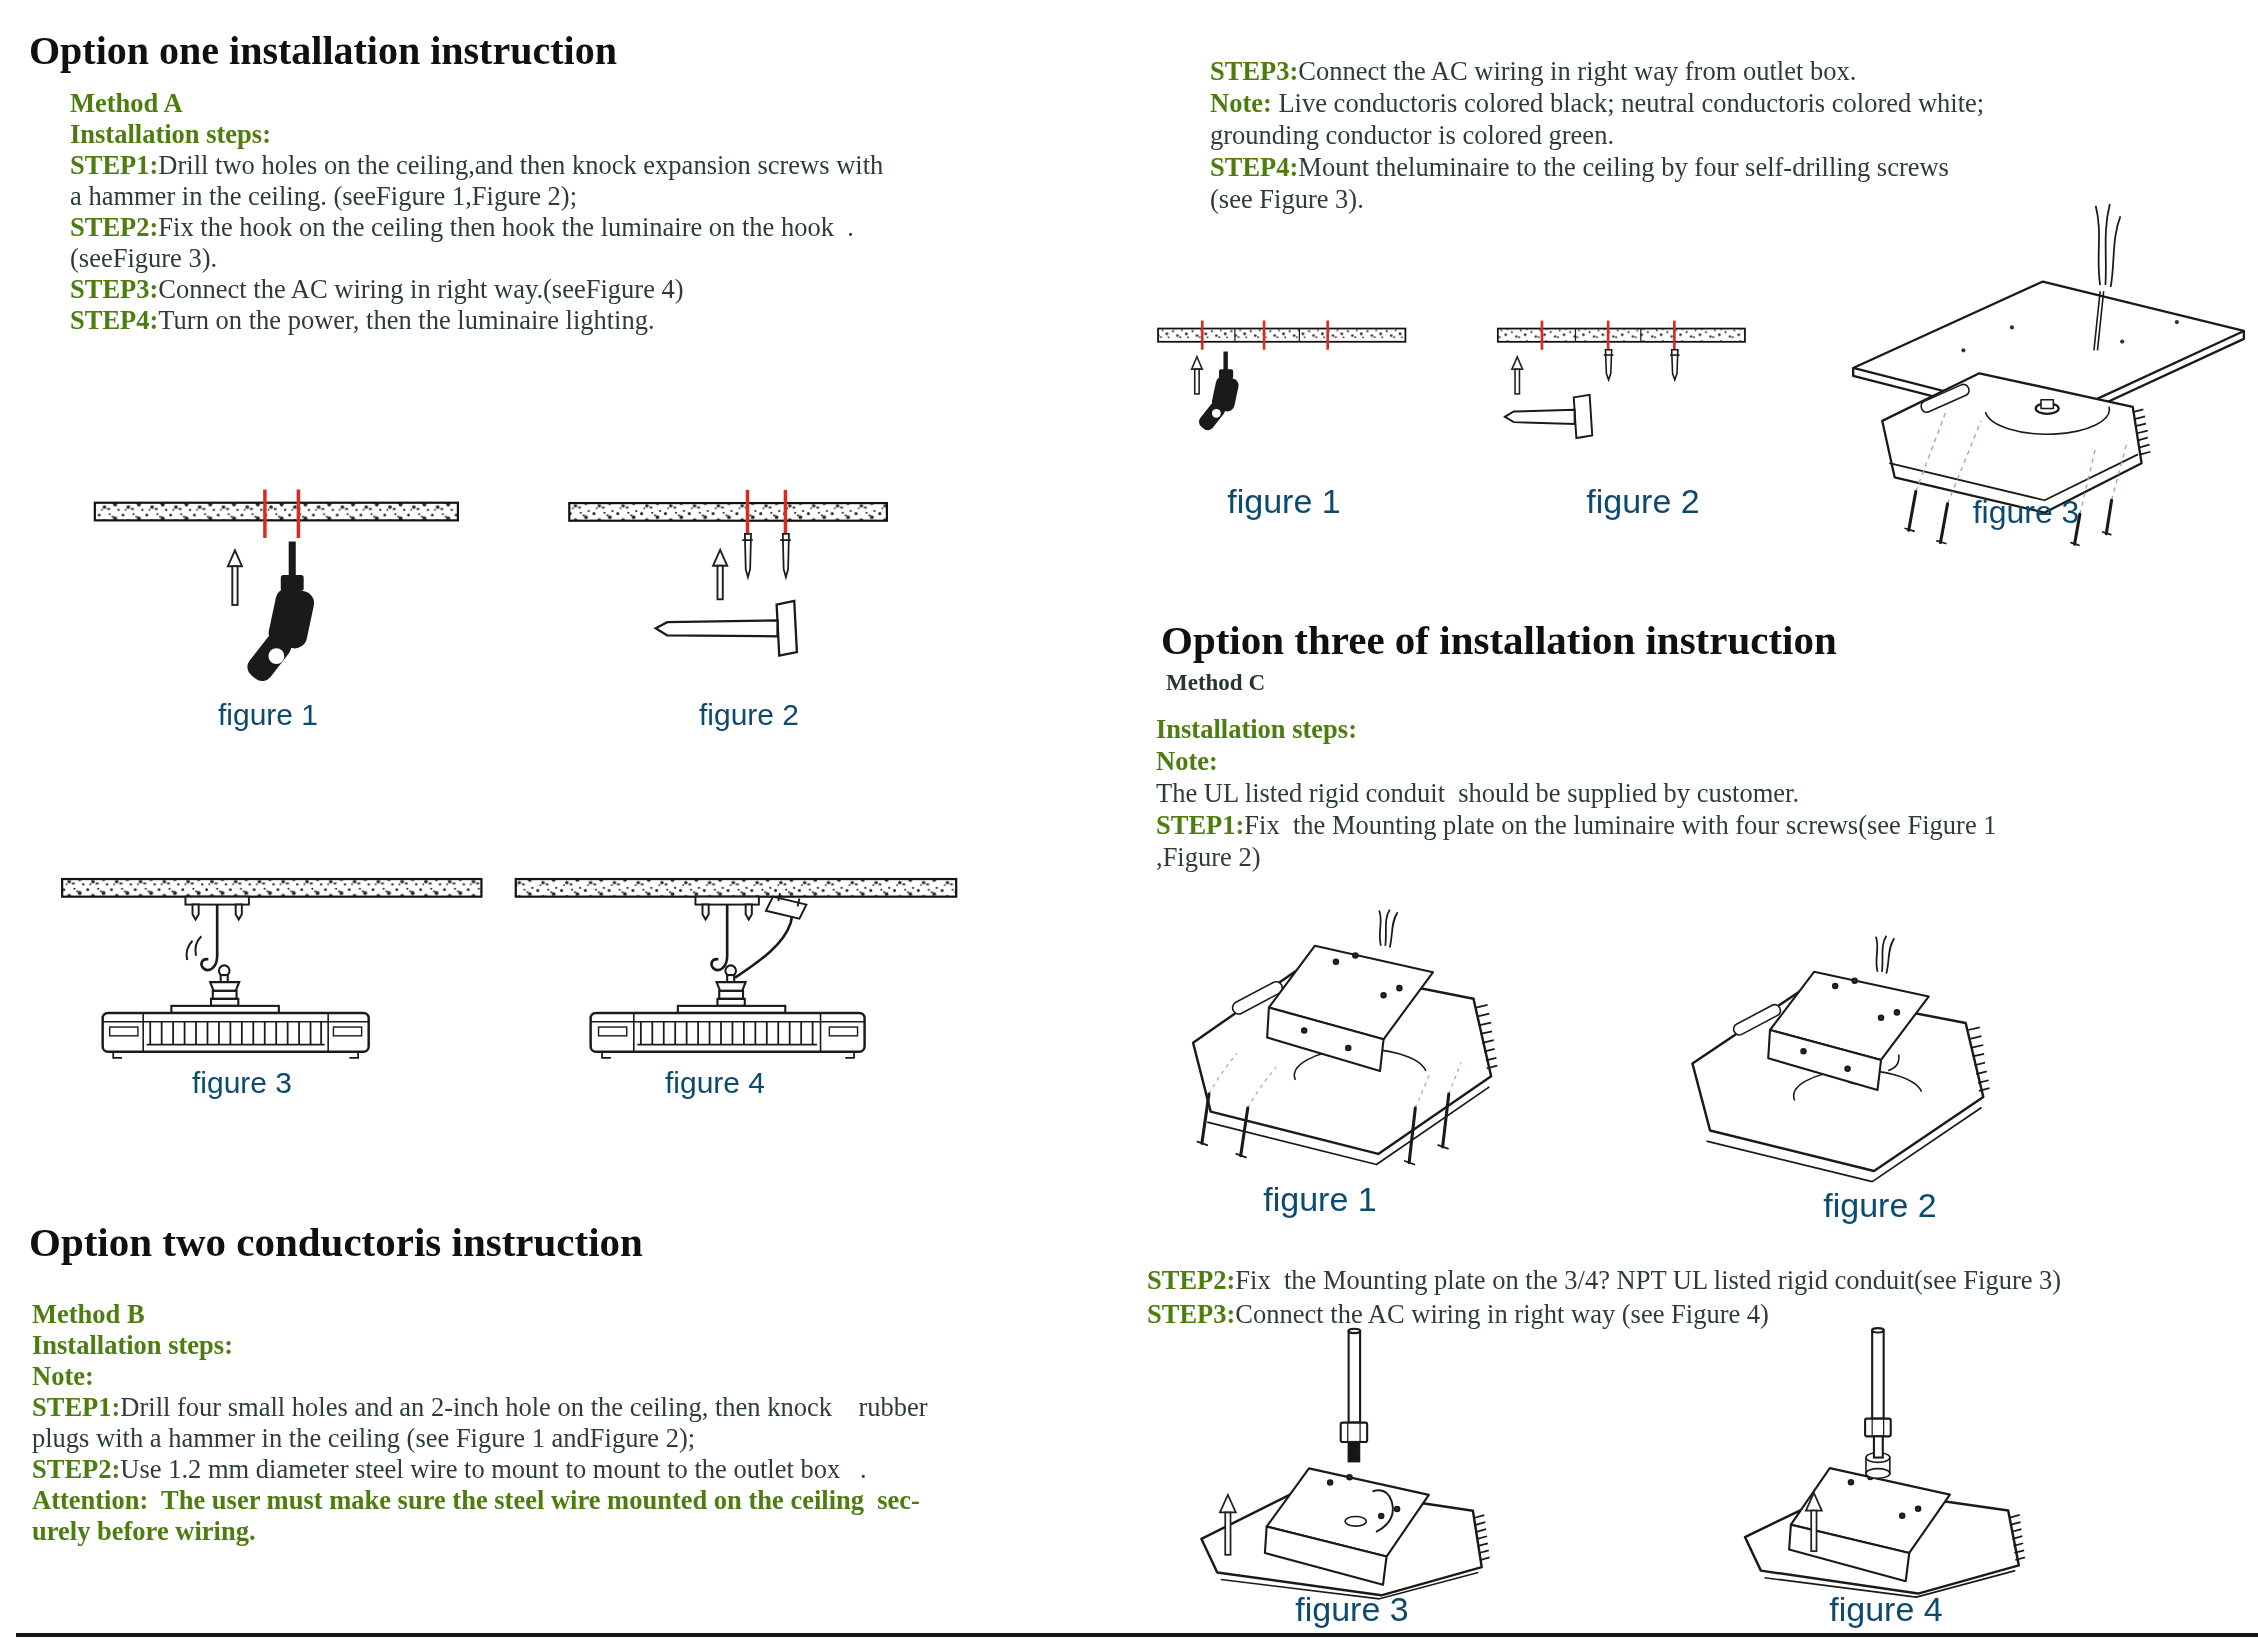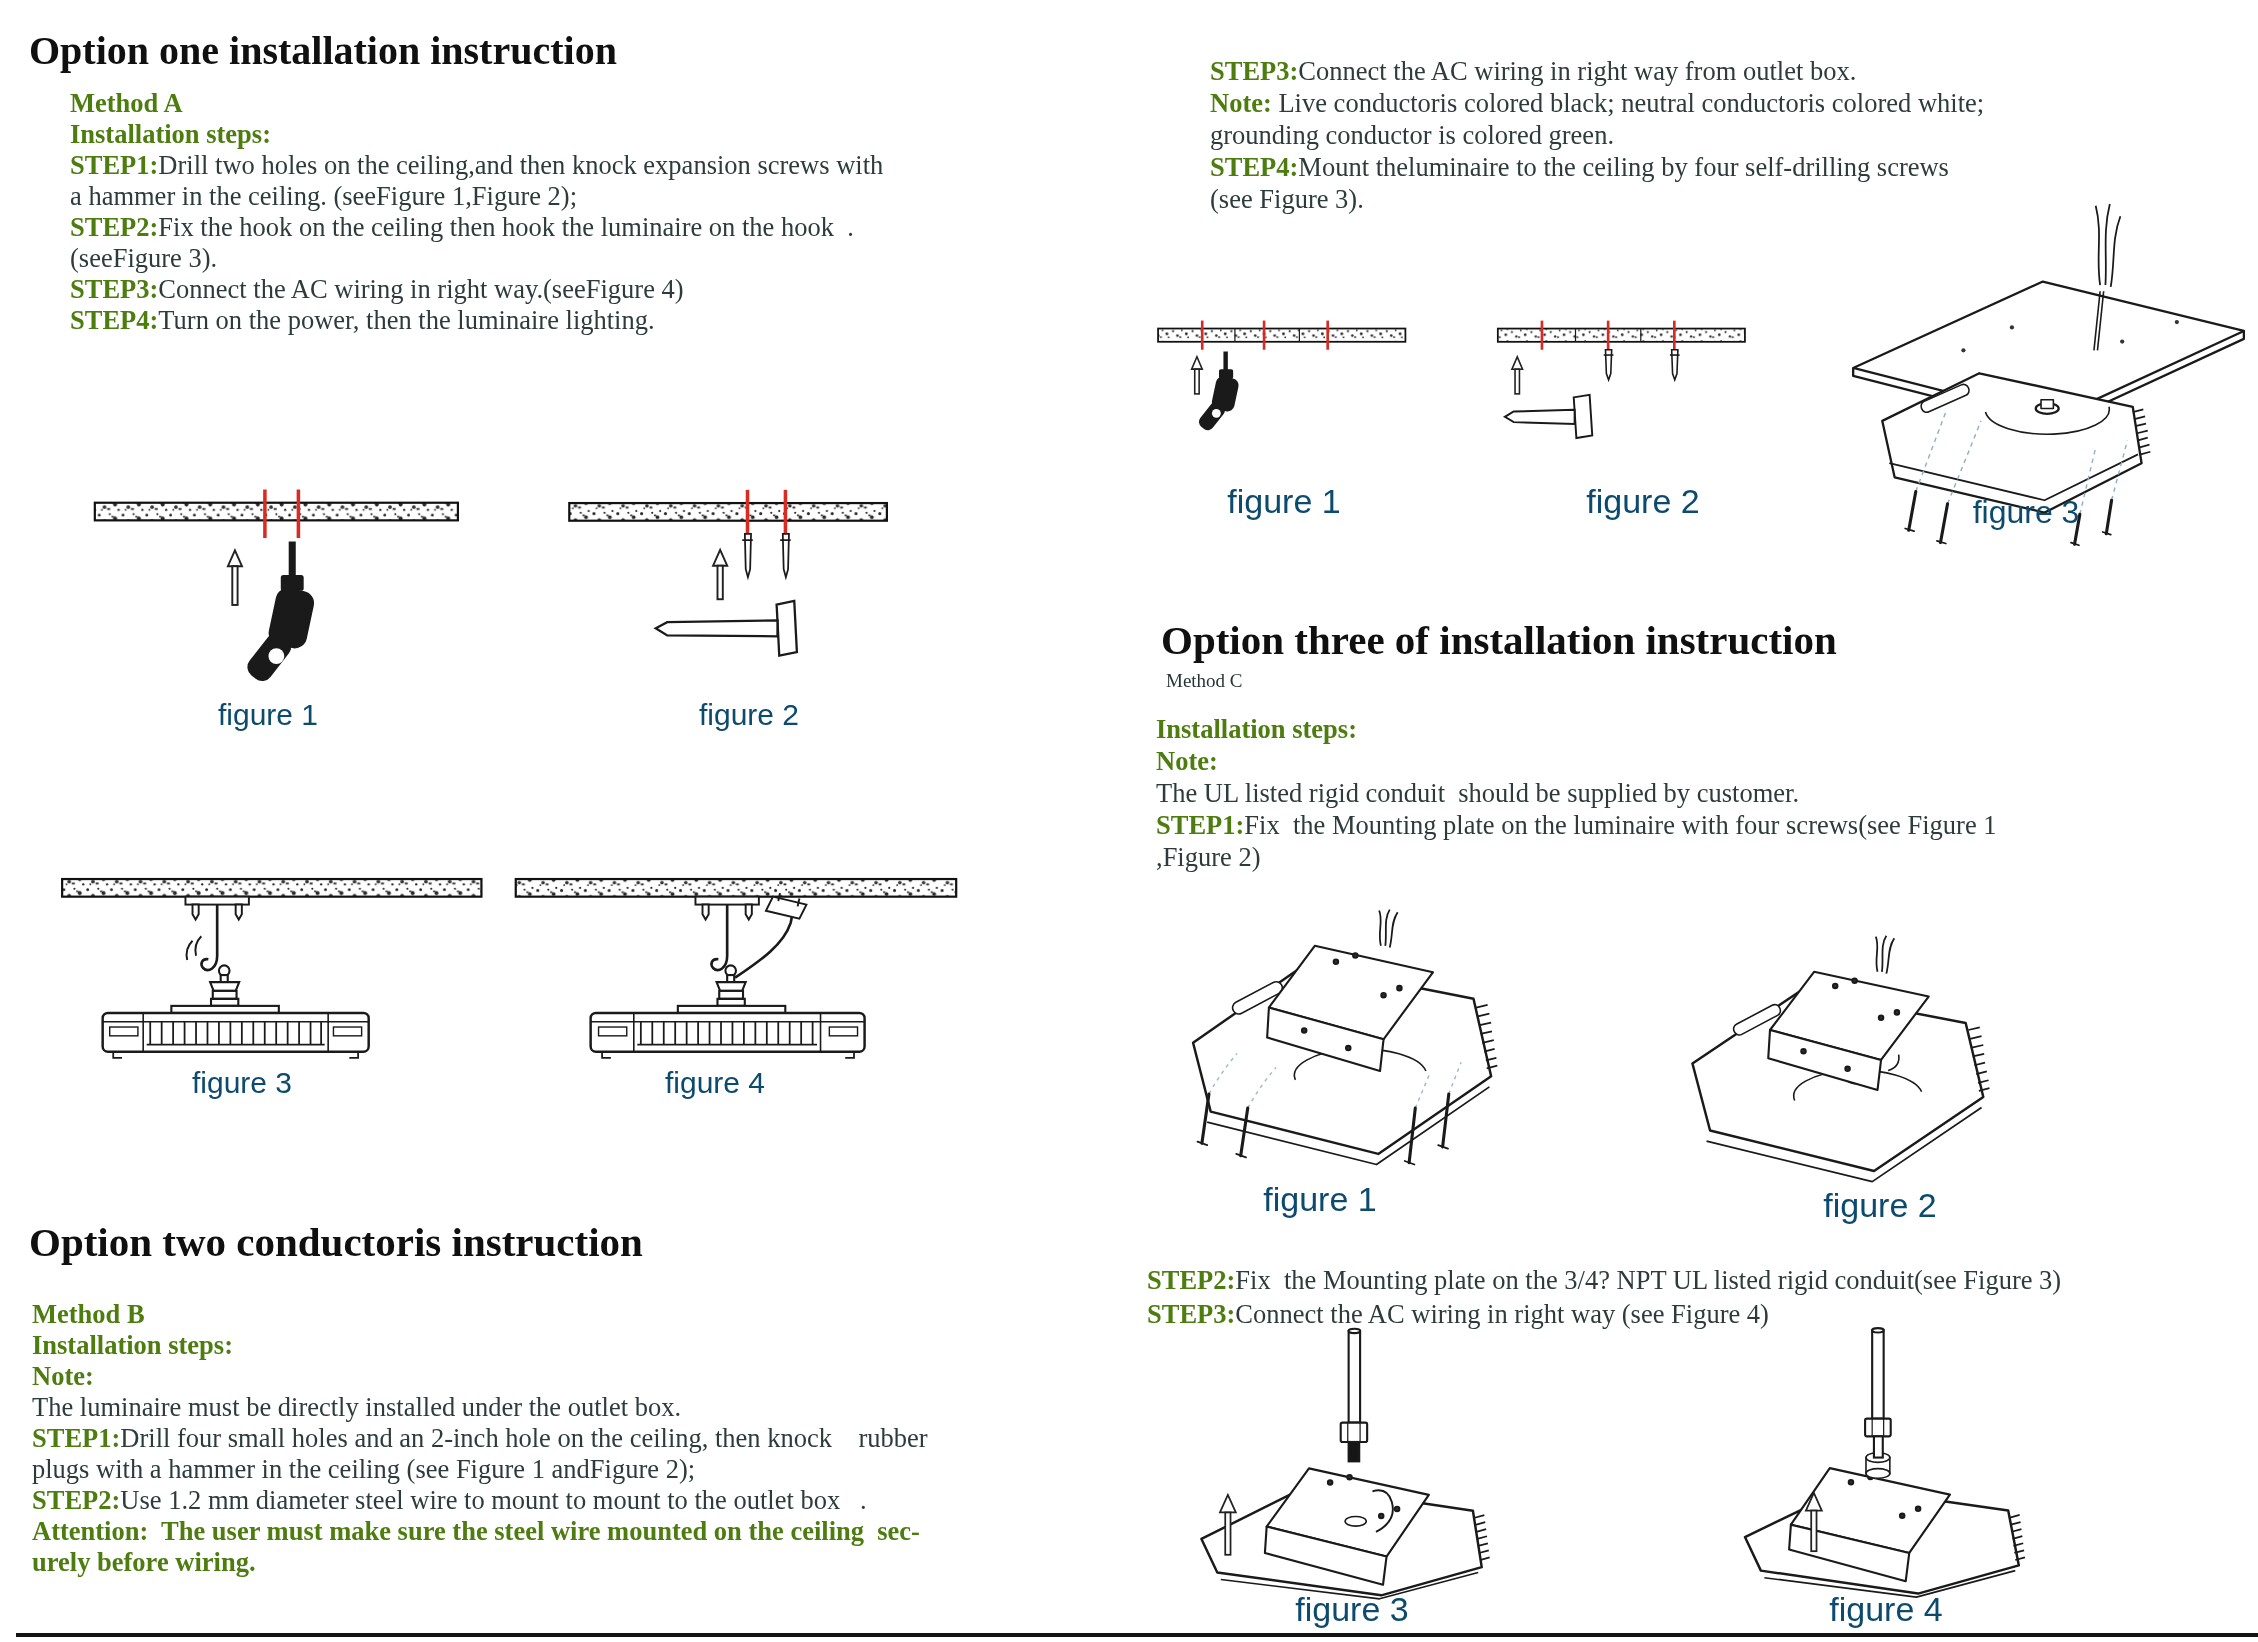--- a/index.html
+++ b/index.html
@@ -2,21 +2,21 @@
 <html style="font-size:14px"><head>
 <meta charset="utf-8">
 <style>
   html,body{margin:0;padding:0;background:#ffffff;}
   .page{position:relative;width:2258px;height:1643px;background:#ffffff;overflow:hidden;
         font-family:"Liberation Serif",serif;color:#2d3c3b;padding-left:10px;}
   .title{position:absolute;font-family:"Liberation Serif",serif;font-weight:bold;color:#101010;white-space:nowrap;}
   #t1{left:29px;top:26.5px;font-size:40px;}
   #t2{left:29px;top:1218px;font-size:41px;}
   #t3{left:1161px;top:616px;font-size:41px;}
-  .sub{position:absolute;font-weight:normal;font-size:19px;color:#263534;text-align:center;}
+  .sub{position:absolute;font-weight:bold;font-size:23px;color:#263534;text-align:center;}
   .tb{position:absolute;font-size:26.5px;line-height:31px;color:#2d3c3b;}
   #tb1{left:46px;top:88px;margin-left:24px;}
   #tb2{left:32px;top:1299px;line-height:31px;}
   #tb3{left:1210px;top:55px;line-height:32px;}
   #tb4{left:1156px;top:713px;line-height:32px;}
   #tb5{left:1147px;top:1263px;line-height:34px;}
   .ln{white-space:pre-wrap;}
   .ln b{font-weight:bold;color:#4d7c0f;}
   .figcap{position:absolute;font-family:"Liberation Sans","DejaVu Sans",sans-serif;color:#0c4a6e;
           transform:translateX(-50%);white-space:nowrap;}
@@ -214,21 +214,20 @@
 
   <div class="figcap cap-l" style="left:242px;top:1066px">figure 3</div>
   <div class="figcap cap-l" style="left:715px;top:1066px">figure 4</div>
 
   <div class="title" id="t2">Option two conductoris instruction</div>
 
   <div class="tb" id="tb2">
     <div class="ln"><b>Method B</b><span></span></div>
     <div class="ln"><b>Installation steps:</b><span></span></div>
     <div class="ln"><b>Note:</b><span></span></div>
-    <div class="ln"><b></b><span>The luminaire must be directly installed under the outlet box.</span></div>
     <div class="ln"><b>STEP1:</b><span>Drill four small holes and an 2-inch hole on the ceiling, then knock    rubber</span></div>
     <div class="ln"><b></b><span>plugs with a hammer in the ceiling (see Figure 1 andFigure 2);</span></div>
     <div class="ln"><b>STEP2:</b><span>Use 1.2 mm diameter steel wire to mount to mount to the outlet box   .</span></div>
     <div class="ln"><b>Attention:  The user must make sure the steel wire mounted on the ceiling  sec-</b><span></span></div>
     <div class="ln"><b>urely before wiring.</b><span></span></div>
   </div>
 
   <div class="tb" id="tb3">
     <div class="ln"><b>STEP3:</b><span>Connect the AC wiring in right way from outlet box.</span></div>
     <div class="ln"><b>Note:</b><span> Live conductoris colored black; neutral conductoris colored white;</span></div>

